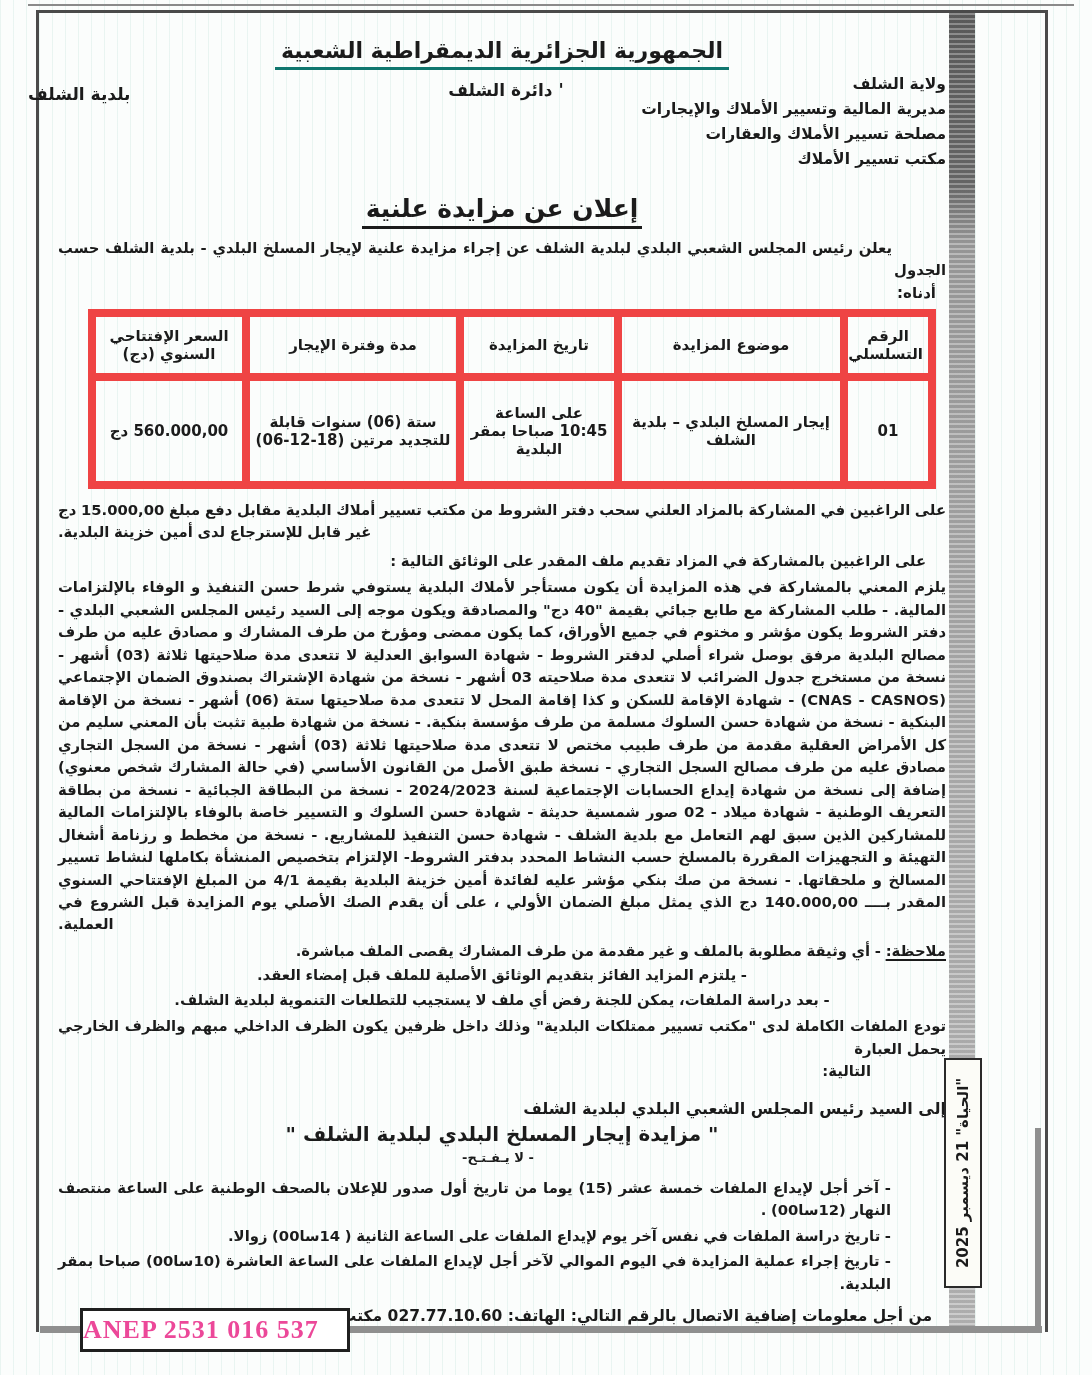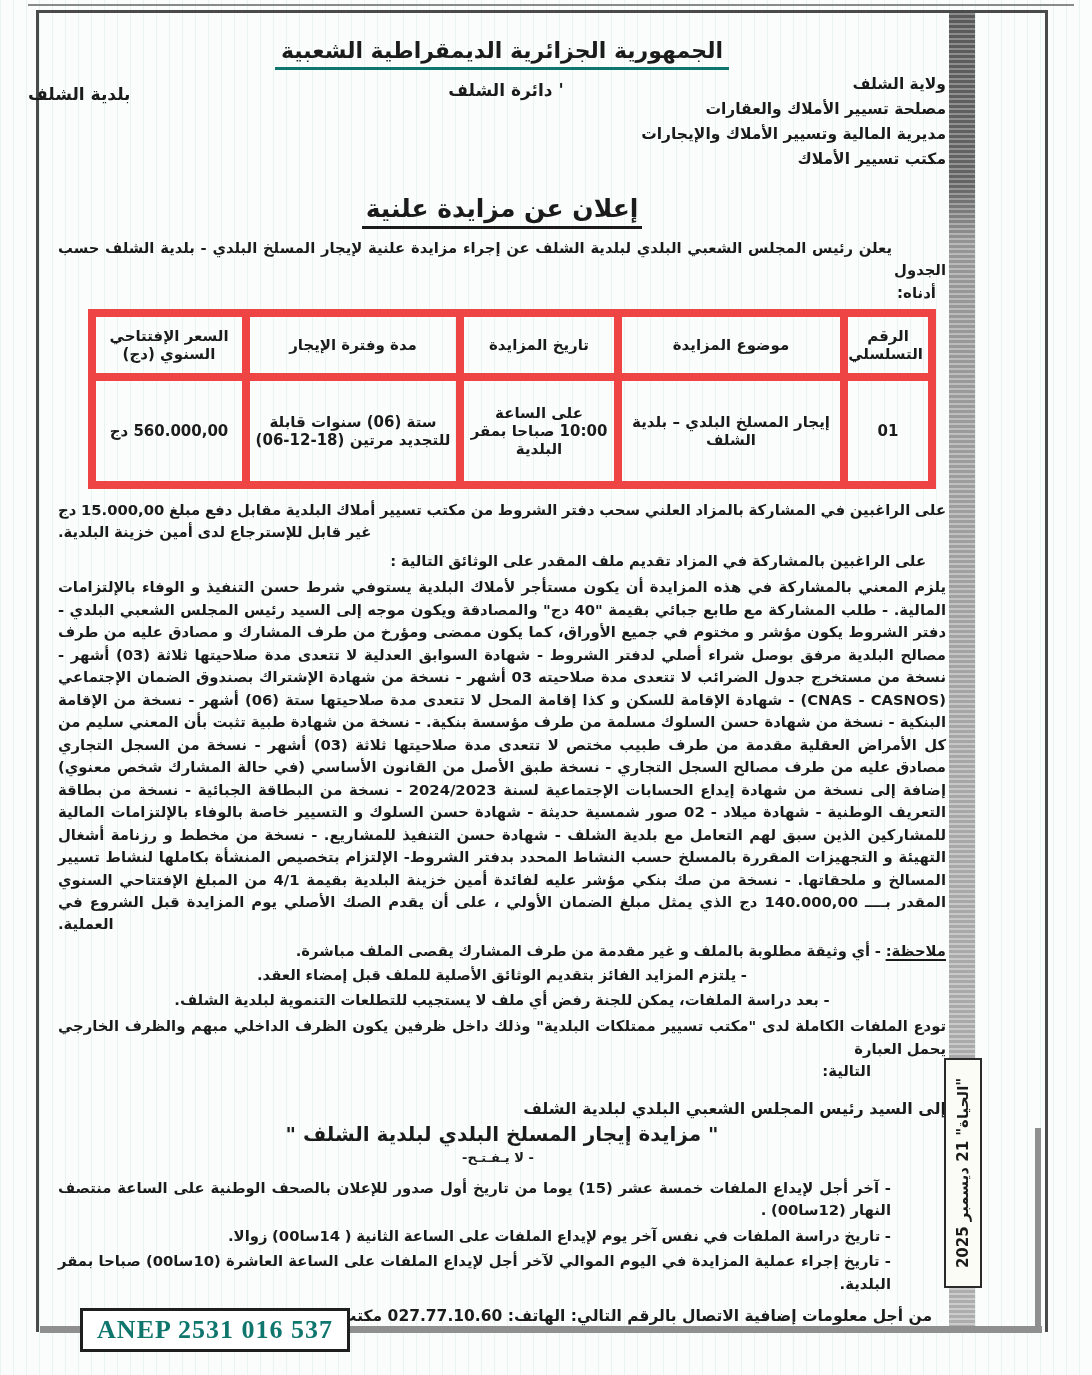--- a/index.html
+++ b/index.html
@@ -74,43 +74,43 @@
   }
   .margin-label .vert{
     transform:rotate(-90deg);white-space:nowrap;direction:rtl;
     font-size:15px;font-weight:700;
   }
   .right-rule{position:absolute;left:1035px;top:1128px;width:6px;height:204px;background:#8f8f8f;}
   .bottom-rule{position:absolute;left:40px;top:1326px;width:1002px;height:7px;background:#8f8f8f;}
   .anep-box{
     position:absolute;left:80px;top:1308px;width:270px;height:44px;z-index:6;
     background:#ffffff;border:3px solid #1f1f1f;box-sizing:border-box;
-    display:flex;align-items:center;justify-content:center;
+    display:flex;align-items:center;
     font-family:"Liberation Serif",serif;font-weight:700;font-size:26px;letter-spacing:1px;
-    color:#0f766e;
+    color:#ec4899;
   }
 </style>
 </head>
 <body>
 
 <div class="top-hairline"></div>
 <div class="frame"></div>
 <div class="fold-strip"></div>
 
 <div class="content">
 
   <div class="republic">
     <span>الجمهورية الجزائرية الديمقراطية الشعبية</span>
   </div>
 
   <div class="hdr">
     <div class="hdr-right">
       <div>ولاية الشلف</div>
+      <div>مديرية المالية وتسيير الأملاك والإيجارات</div>
       <div>مصلحة تسيير الأملاك والعقارات</div>
-      <div>مديرية المالية وتسيير الأملاك والإيجارات</div>
       <div>مكتب تسيير الأملاك</div>
     </div>
     <div class="hdr-daira">' دائرة الشلف</div>
     <div class="hdr-commune">بلدية الشلف</div>
   </div>
 
   <div class="main-title">
     <span>إعلان عن مزايدة علنية</span>
   </div>
 
@@ -131,21 +131,21 @@
         <th>موضوع المزايدة</th>
         <th>تاريخ المزايدة</th>
         <th>مدة وفترة الإيجار</th>
         <th>السعر الإفتتاحي السنوي (دج)</th>
       </tr>
     </thead>
     <tbody>
       <tr>
         <td>01</td>
         <td>إيجار المسلخ البلدي – بلدية الشلف</td>
-        <td>على الساعة 10:00 صباحا بمقر البلدية</td>
+        <td>على الساعة 10:45 صباحا بمقر البلدية</td>
         <td>ستة (06) سنوات قابلة للتجديد مرتين (18-12-06)</td>
         <td>560.000,00 دج</td>
       </tr>
     </tbody>
   </table>
 
   <div class="body-text p1">على الراغبين في المشاركة بالمزاد العلني سحب دفتر الشروط من مكتب تسيير أملاك البلدية مقابل دفع مبلغ 15.000,00 دج غير قابل للإسترجاع لدى أمين خزينة البلدية.</div>
   <div class="body-text p2">على الراغبين بالمشاركة في المزاد تقديم ملف المقدر على الوثائق التالية :</div>
   <div class="body-text p3">يلزم المعني بالمشاركة في هذه المزايدة أن يكون مستأجر لأملاك البلدية يستوفي شرط حسن التنفيذ و الوفاء بالإلتزامات المالية. - طلب المشاركة مع طابع جبائي بقيمة "40 دج" والمصادقة ويكون موجه إلى السيد رئيس المجلس الشعبي البلدي - دفتر الشروط يكون مؤشر و مختوم في جميع الأوراق، كما يكون ممضى ومؤرخ من طرف المشارك و مصادق عليه من طرف مصالح البلدية مرفق بوصل شراء أصلي لدفتر الشروط - شهادة السوابق العدلية لا تتعدى مدة صلاحيتها ثلاثة (03) أشهر - نسخة من مستخرج جدول الضرائب لا تتعدى مدة صلاحيته 03 أشهر - نسخة من شهادة الإشتراك بصندوق الضمان الإجتماعي (CNAS - CASNOS) - شهادة الإقامة للسكن و كذا إقامة المحل لا تتعدى مدة صلاحيتها ستة (06) أشهر - نسخة من الإقامة البنكية - نسخة من شهادة حسن السلوك مسلمة من طرف مؤسسة بنكية. - نسخة من شهادة طبية تثبت بأن المعني سليم من كل الأمراض العقلية مقدمة من طرف طبيب مختص لا تتعدى مدة صلاحيتها ثلاثة (03) أشهر - نسخة من السجل التجاري مصادق عليه من طرف مصالح السجل التجاري - نسخة طبق الأصل من القانون الأساسي (في حالة المشارك شخص معنوي) إضافة إلى نسخة من شهادة إيداع الحسابات الإجتماعية لسنة 2024/2023 - نسخة من البطاقة الجبائية - نسخة من بطاقة التعريف الوطنية - شهادة ميلاد - 02 صور شمسية حديثة - شهادة حسن السلوك و التسيير خاصة بالوفاء بالإلتزامات المالية للمشاركين الذين سبق لهم التعامل مع بلدية الشلف - شهادة حسن التنفيذ للمشاريع. - نسخة من مخطط و رزنامة أشغال التهيئة و التجهيزات المقررة بالمسلخ حسب النشاط المحدد بدفتر الشروط- الإلتزام بتخصيص المنشأة بكاملها لنشاط تسيير المسالخ و ملحقاتها. - نسخة من صك بنكي مؤشر عليه لفائدة أمين خزينة البلدية بقيمة 4/1 من المبلغ الإفتتاحي السنوي المقدر بــــ 140.000,00 دج الذي يمثل مبلغ الضمان الأولي ، على أن يقدم الصك الأصلي يوم المزايدة قبل الشروع في العملية.</div>
 

